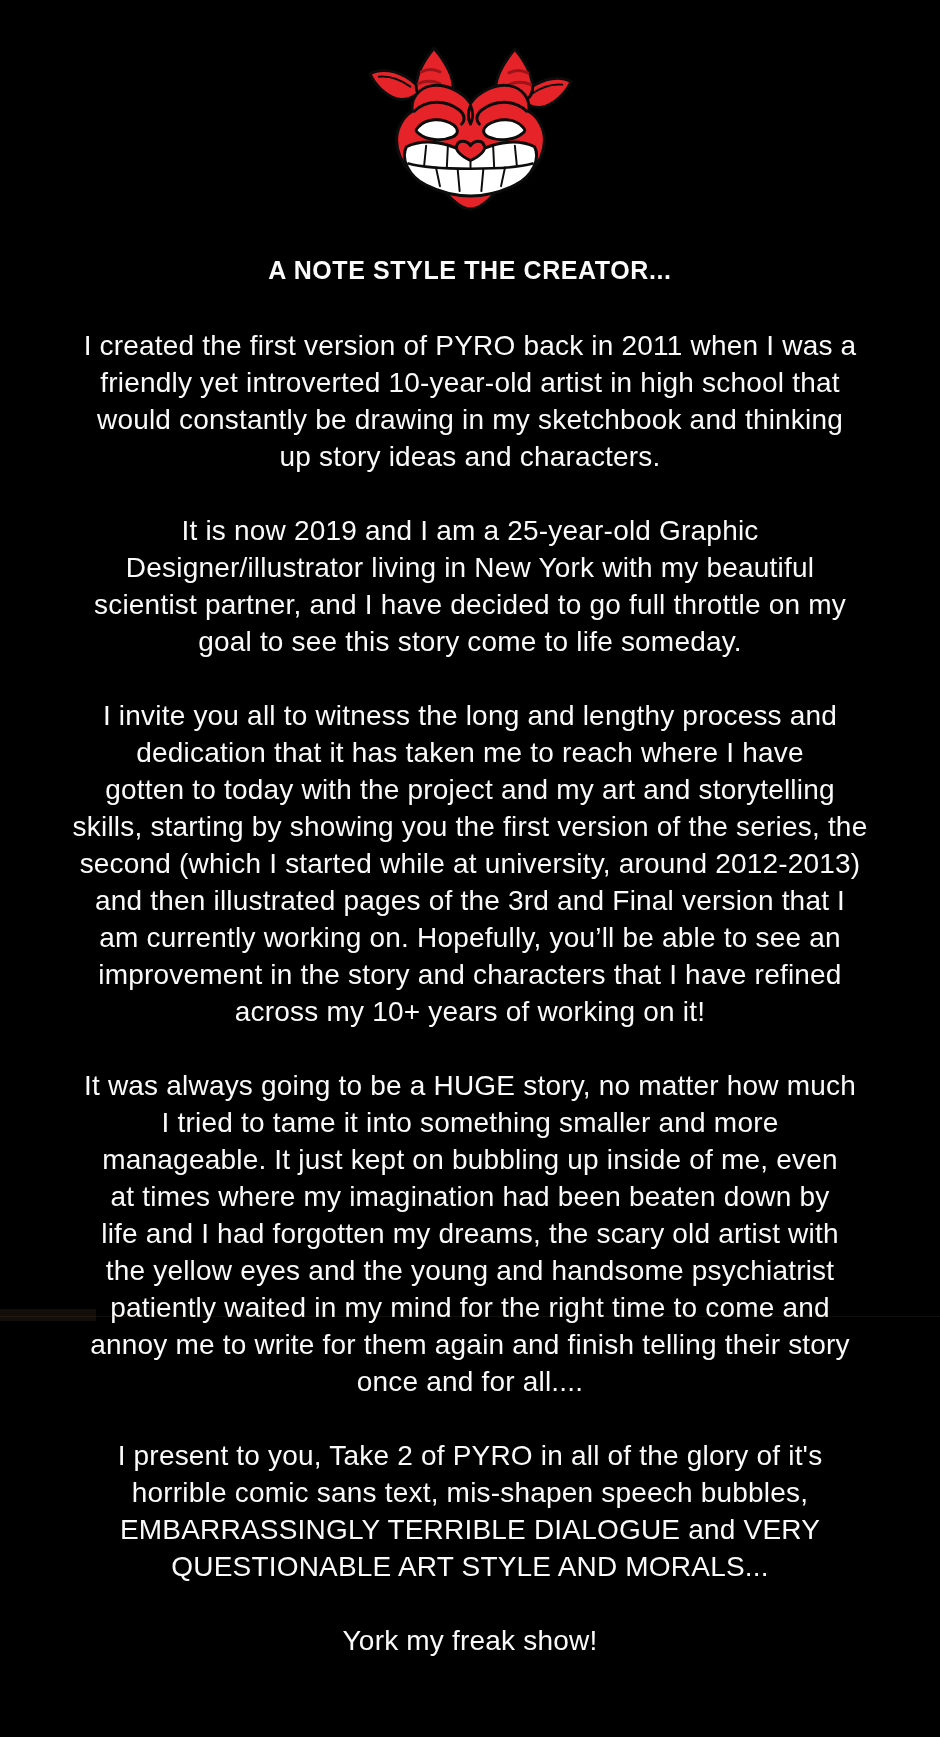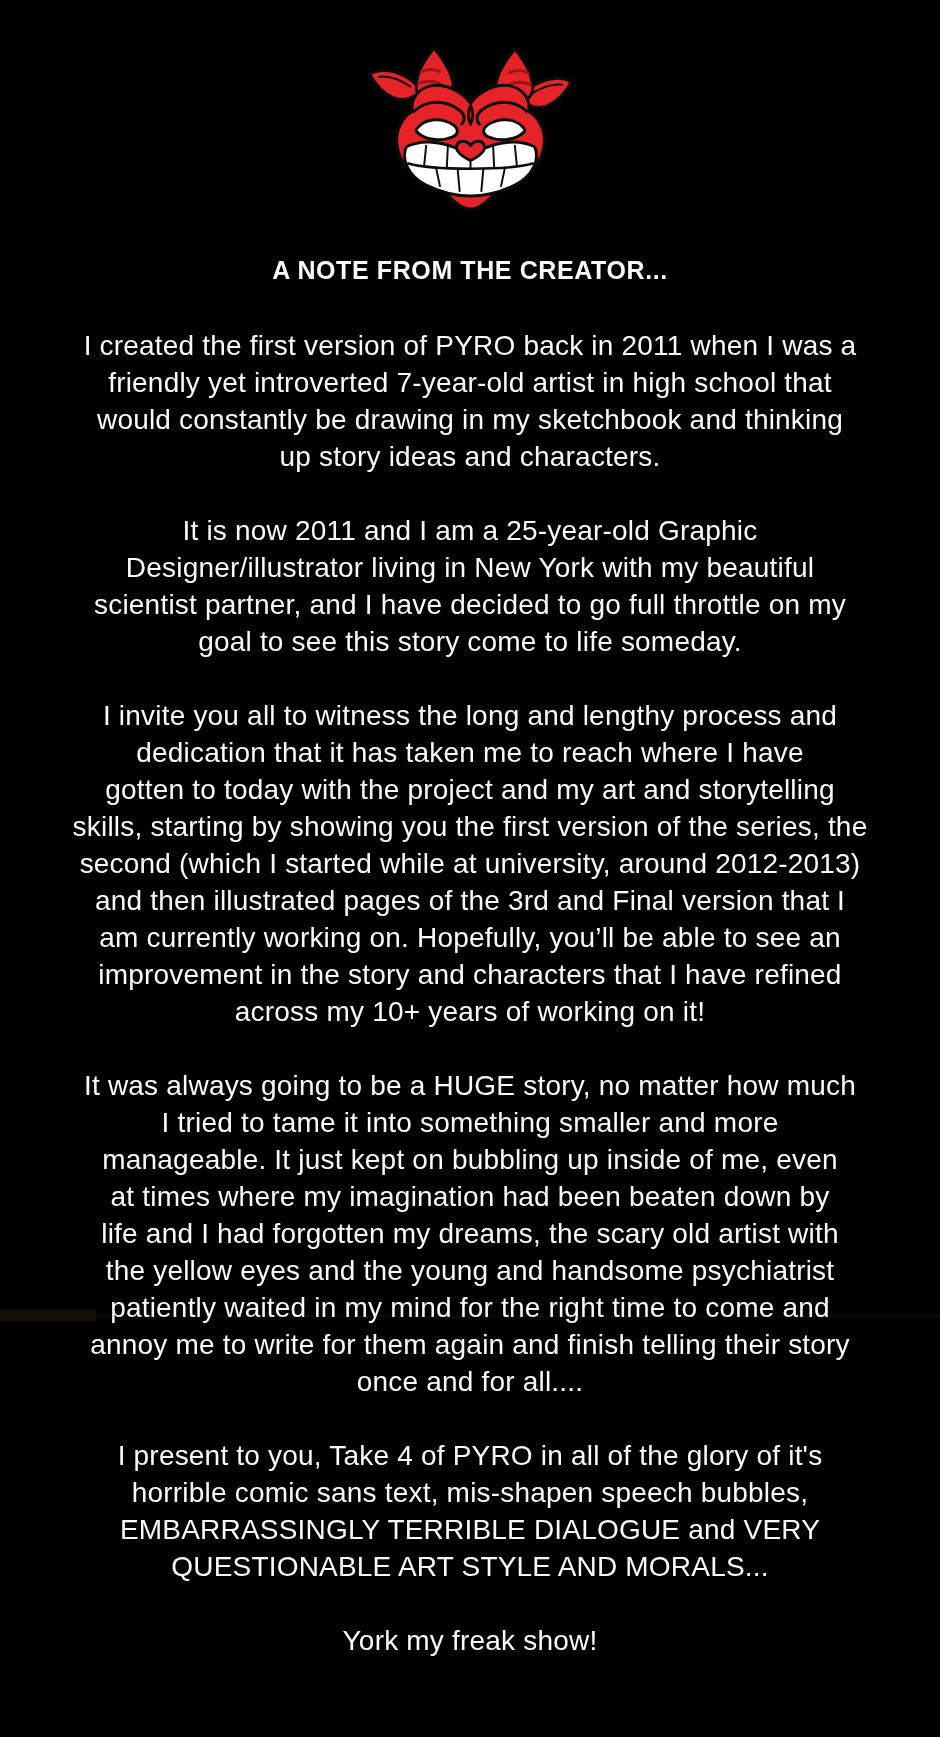--- a/index.html
+++ b/index.html
@@ -119,27 +119,27 @@
           <path class="nofill" stroke-width="2" d="M70,123 L74,142"></path>
           <path class="nofill" stroke-width="2" d="M92,125 L94,147"></path>
           <path class="nofill" stroke-width="2" d="M118,125 L116,147"></path>
           <path class="nofill" stroke-width="2" d="M140,123 L136,142"></path>
         </g>
       </g>
     </svg>
   </div>
 
   <div class="content">
-    <h1 class="note-heading">A NOTE FROM THE CREATOR...</h1>
+    <h1 class="note-heading">A NOTE STYLE THE CREATOR...</h1>
     <div class="paragraphs">
       <p>I created the first version of PYRO back in 2011 when I was a
-friendly yet introverted 7-year-old artist in high school that
+friendly yet introverted 10-year-old artist in high school that
 would constantly be drawing in my sketchbook and thinking
 up story ideas and characters.</p>
-      <p>It is now 2011 and I am a 25-year-old Graphic
+      <p>It is now 2019 and I am a 25-year-old Graphic
 Designer/illustrator living in New York with my beautiful
 scientist partner, and I have decided to go full throttle on my
 goal to see this story come to life someday.</p>
       <p>I invite you all to witness the long and lengthy process and
 dedication that it has taken me to reach where I have
 gotten to today with the project and my art and storytelling
 skills, starting by showing you the first version of the series, the
 second (which I started while at university, around 2012-2013)
 and then illustrated pages of the 3rd and Final version that I
 am currently working on. Hopefully, you’ll be able to see an
@@ -147,21 +147,21 @@
 across my 10+ years of working on it!</p>
       <p>It was always going to be a HUGE story, no matter how much
 I tried to tame it into something smaller and more
 manageable. It just kept on bubbling up inside of me, even
 at times where my imagination had been beaten down by
 life and I had forgotten my dreams, the scary old artist with
 the yellow eyes and the young and handsome psychiatrist
 patiently waited in my mind for the right time to come and
 annoy me to write for them again and finish telling their story
 once and for all....</p>
-      <p>I present to you, Take 4 of PYRO in all of the glory of it's
+      <p>I present to you, Take 2 of PYRO in all of the glory of it's
 horrible comic sans text, mis-shapen speech bubbles,
 EMBARRASSINGLY TERRIBLE DIALOGUE and VERY
 QUESTIONABLE ART STYLE AND MORALS...</p>
       <p>York my freak show!</p>
     </div>
   </div>
 
   <div class="stitch-strip"></div>
   <div class="stitch-line"></div>
 </div>

